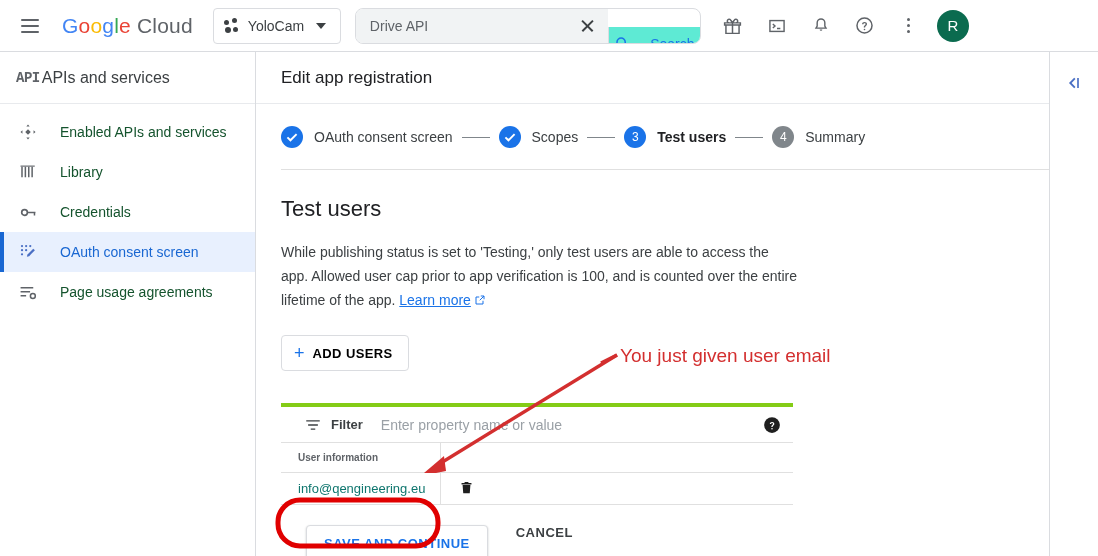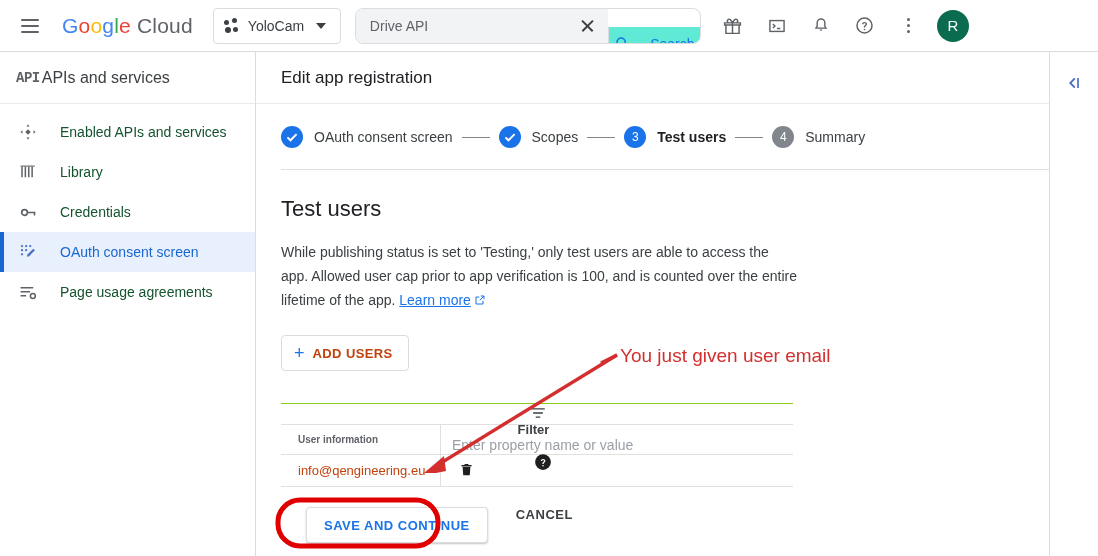--- a/index.html
+++ b/index.html
@@ -164,48 +164,48 @@
     width:516px;
   }
   .sect-desc a { color:#1a73e8; text-decoration:underline; }
   .ext-ico { display:inline-block; vertical-align:-1px; margin-left:3px; }
 
   .btn-outline {
     margin-top:22px; height:36px; display:inline-flex; align-items:center;
     gap:8px; padding:0 15px 0 12px;
     border:1px solid #dadce0; border-radius:4px; background:#fff; cursor:pointer;
   }
-  .btn-outline .lbl { color:#c2410c; font-size:13px; font-weight:bold; letter-spacing:.4px; }
+  .btn-outline .lbl { color:#000000; font-size:13px; font-weight:bold; letter-spacing:.4px; }
   .plus { color:#1a73e8; font-size:18px; line-height:1; }
 
   
   .tablewrap { margin-top:32px; width:512px; }
   .filterrow {
-    height:22px; border-top:1px solid #84cc16; border-bottom:1px solid #e0e0e0;
-    display:flex; align-items:center; padding:0 12px 0 23px;flex-direction:column;
+    height:40px; border-top:4px solid #84cc16; border-bottom:1px solid #e0e0e0;
+    display:flex; align-items:center; padding:0 12px 0 23px;
   }
   .filter-ico { width:18px;height:18px;flex:none;margin-right:9px; }
   .filter-lbl { font-size:13px; font-weight:bold; color:#3c4043; margin-right:18px; }
   .filter-input {
     flex:1; border:none; outline:none; background:transparent;
     font-family:"Liberation Sans", sans-serif; font-size:14px; color:#80868b;
   }
   .filter-input::placeholder { color:#9aa0a6; }
   .help-dot { width:18px;height:18px;flex:none;cursor:pointer; }
 
   .thead { height:30px; display:flex; border-bottom:1px solid #e0e0e0; }
   .th {
     font-size:10px; font-weight:bold; color:#5f6368;
     display:flex; align-items:center; padding-left:17px;
   }
   .th.c1 { width:160px; border-right:1px solid #e0e0e0; }
   .th.c2 { flex:1; }
   .trow { height:32px; display:flex; border-bottom:1px solid #e0e0e0; }
   .td {
-    font-size:13px; color:#c2410c; display:flex; align-items:center; padding-left:17px;
+    font-size:13px; color:#0f766e; display:flex; align-items:center; padding-left:17px;
   }
   .td.c1 { width:160px; border-right:1px solid #e0e0e0; }
   .td.c2 { flex:1; }
   .trash { width:20px;height:20px;cursor:pointer; }
 
   
   .footer { margin-top:20px; padding-left:25px; display:flex; align-items:center; }
   .save-wrap { position:relative; }
   .btn-save {
     height:36px; padding:0 17px; border:1px solid #dadce0; border-radius:4px;

